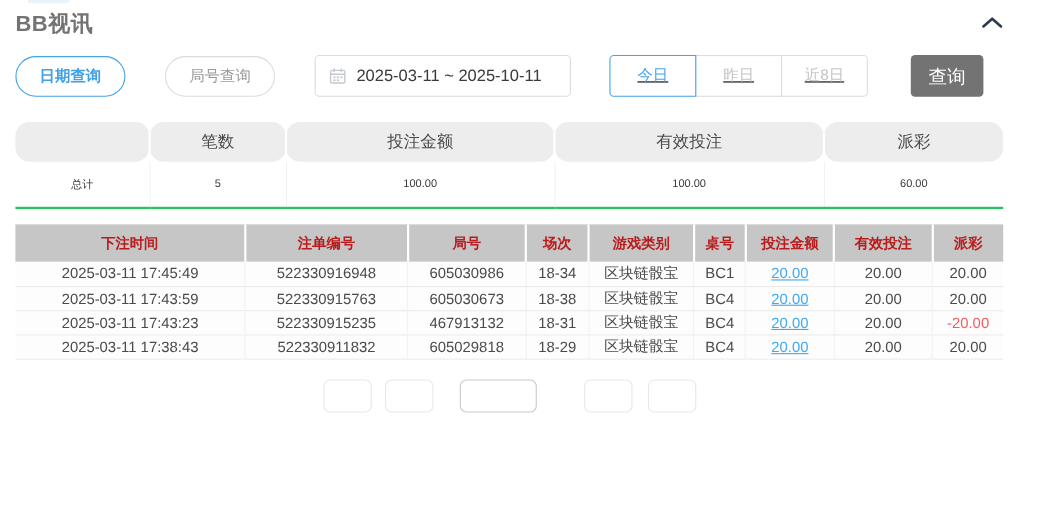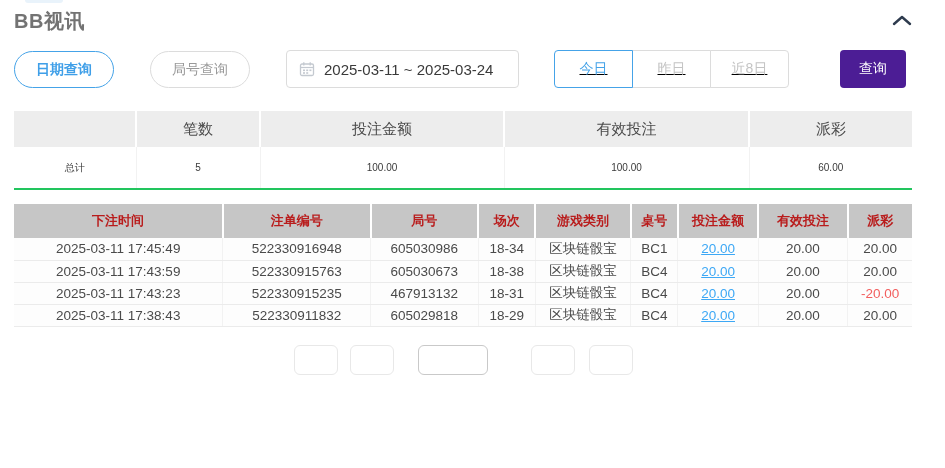--- a/index.html
+++ b/index.html
@@ -30,28 +30,28 @@
   .date-text { font-size: 15px; color: #3a3a3a; white-space: nowrap; }
 
   .seg-group { display: flex; margin-left: 10px; text-decoration: underline; }
   .seg { height: 38px; width: 79px; background: #fff; border: 1px solid #dcdcdc;
     color: #c4c4c4; font-size: 14px; cursor: pointer; position: relative; }
   .seg + .seg { margin-left: -1px; }
   .seg:first-child { border-radius: 4px 0 0 4px; }
   .seg:last-child { border-radius: 0 4px 4px 0; }
   .seg.active { border-color: #45a3e8; color: #45a3e8; z-index: 2; }
 
-  .search-btn { height: 38px; width: 66px; margin-left: 26px; border: none; border-radius: 4px;
-    background: #4c1d95; color: #fff; font-size: 14px; cursor: pointer; }
+  .search-btn { height: 38px; width: 66px; margin-left: 14px; border: none; border-radius: 4px;
+    background: #737373; color: #fff; font-size: 17px; cursor: pointer; }
 
   
   table { border-collapse: collapse; table-layout: fixed; width: 898px; }
   .summary { margin-top: 23px; }
   .summary th { height: 36px; background: #ededed; font-size: 15px; font-weight: 400;
-    color: #4a4a4a; text-align: center; border-left: 2px solid #fff; }
+    color: #4a4a4a; text-align: center; border-left: 2px solid #fff; border-radius: 13px; }
   .summary th:first-child { border-left: none; }
   .summary td { height: 42px; font-size: 10px; color: #3a3a3a; text-align: center;
     border-bottom: 2px solid #22c55e; border-left: 1px solid #f2f2f2; }
   .summary td:first-child { border-left: none; }
 
   
   .records { margin-top: 14px; }
   .records th { height: 34px; background: #c6c6c6; color: #b91c1c; font-size: 13px;
     font-weight: 700; text-align: center; border-left: 2px solid #fff; }
   .records th:first-child { border-left: none; }
@@ -97,21 +97,21 @@
           <line x1="4.8" y1="1.2" x2="4.8" y2="4.4" stroke="#c4c9d0" stroke-width="1.3"></line>
           <line x1="11.2" y1="1.2" x2="11.2" y2="4.4" stroke="#c4c9d0" stroke-width="1.3"></line>
           <line x1="1.5" y1="6.5" x2="14.5" y2="6.5" stroke="#c4c9d0" stroke-width="1.2"></line>
           <rect x="4" y="8.5" width="2" height="1.6" fill="#c4c9d0"></rect>
           <rect x="7.2" y="8.5" width="2" height="1.6" fill="#c4c9d0"></rect>
           <rect x="10.4" y="8.5" width="2" height="1.6" fill="#c4c9d0"></rect>
           <rect x="4" y="11.2" width="2" height="1.6" fill="#c4c9d0"></rect>
           <rect x="7.2" y="11.2" width="2" height="1.6" fill="#c4c9d0"></rect>
         </svg>
       </span>
-      <span class="date-text">2025-03-11 ~ 2025-03-24</span>
+      <span class="date-text">2025-03-11 ~ 2025-10-11</span>
     </div>
 
     <div class="seg-group">
       <button class="seg active">今日</button>
       <button class="seg">昨日</button>
       <button class="seg">近8日</button>
     </div>
 
     <button class="search-btn">查询</button>
   </div>

